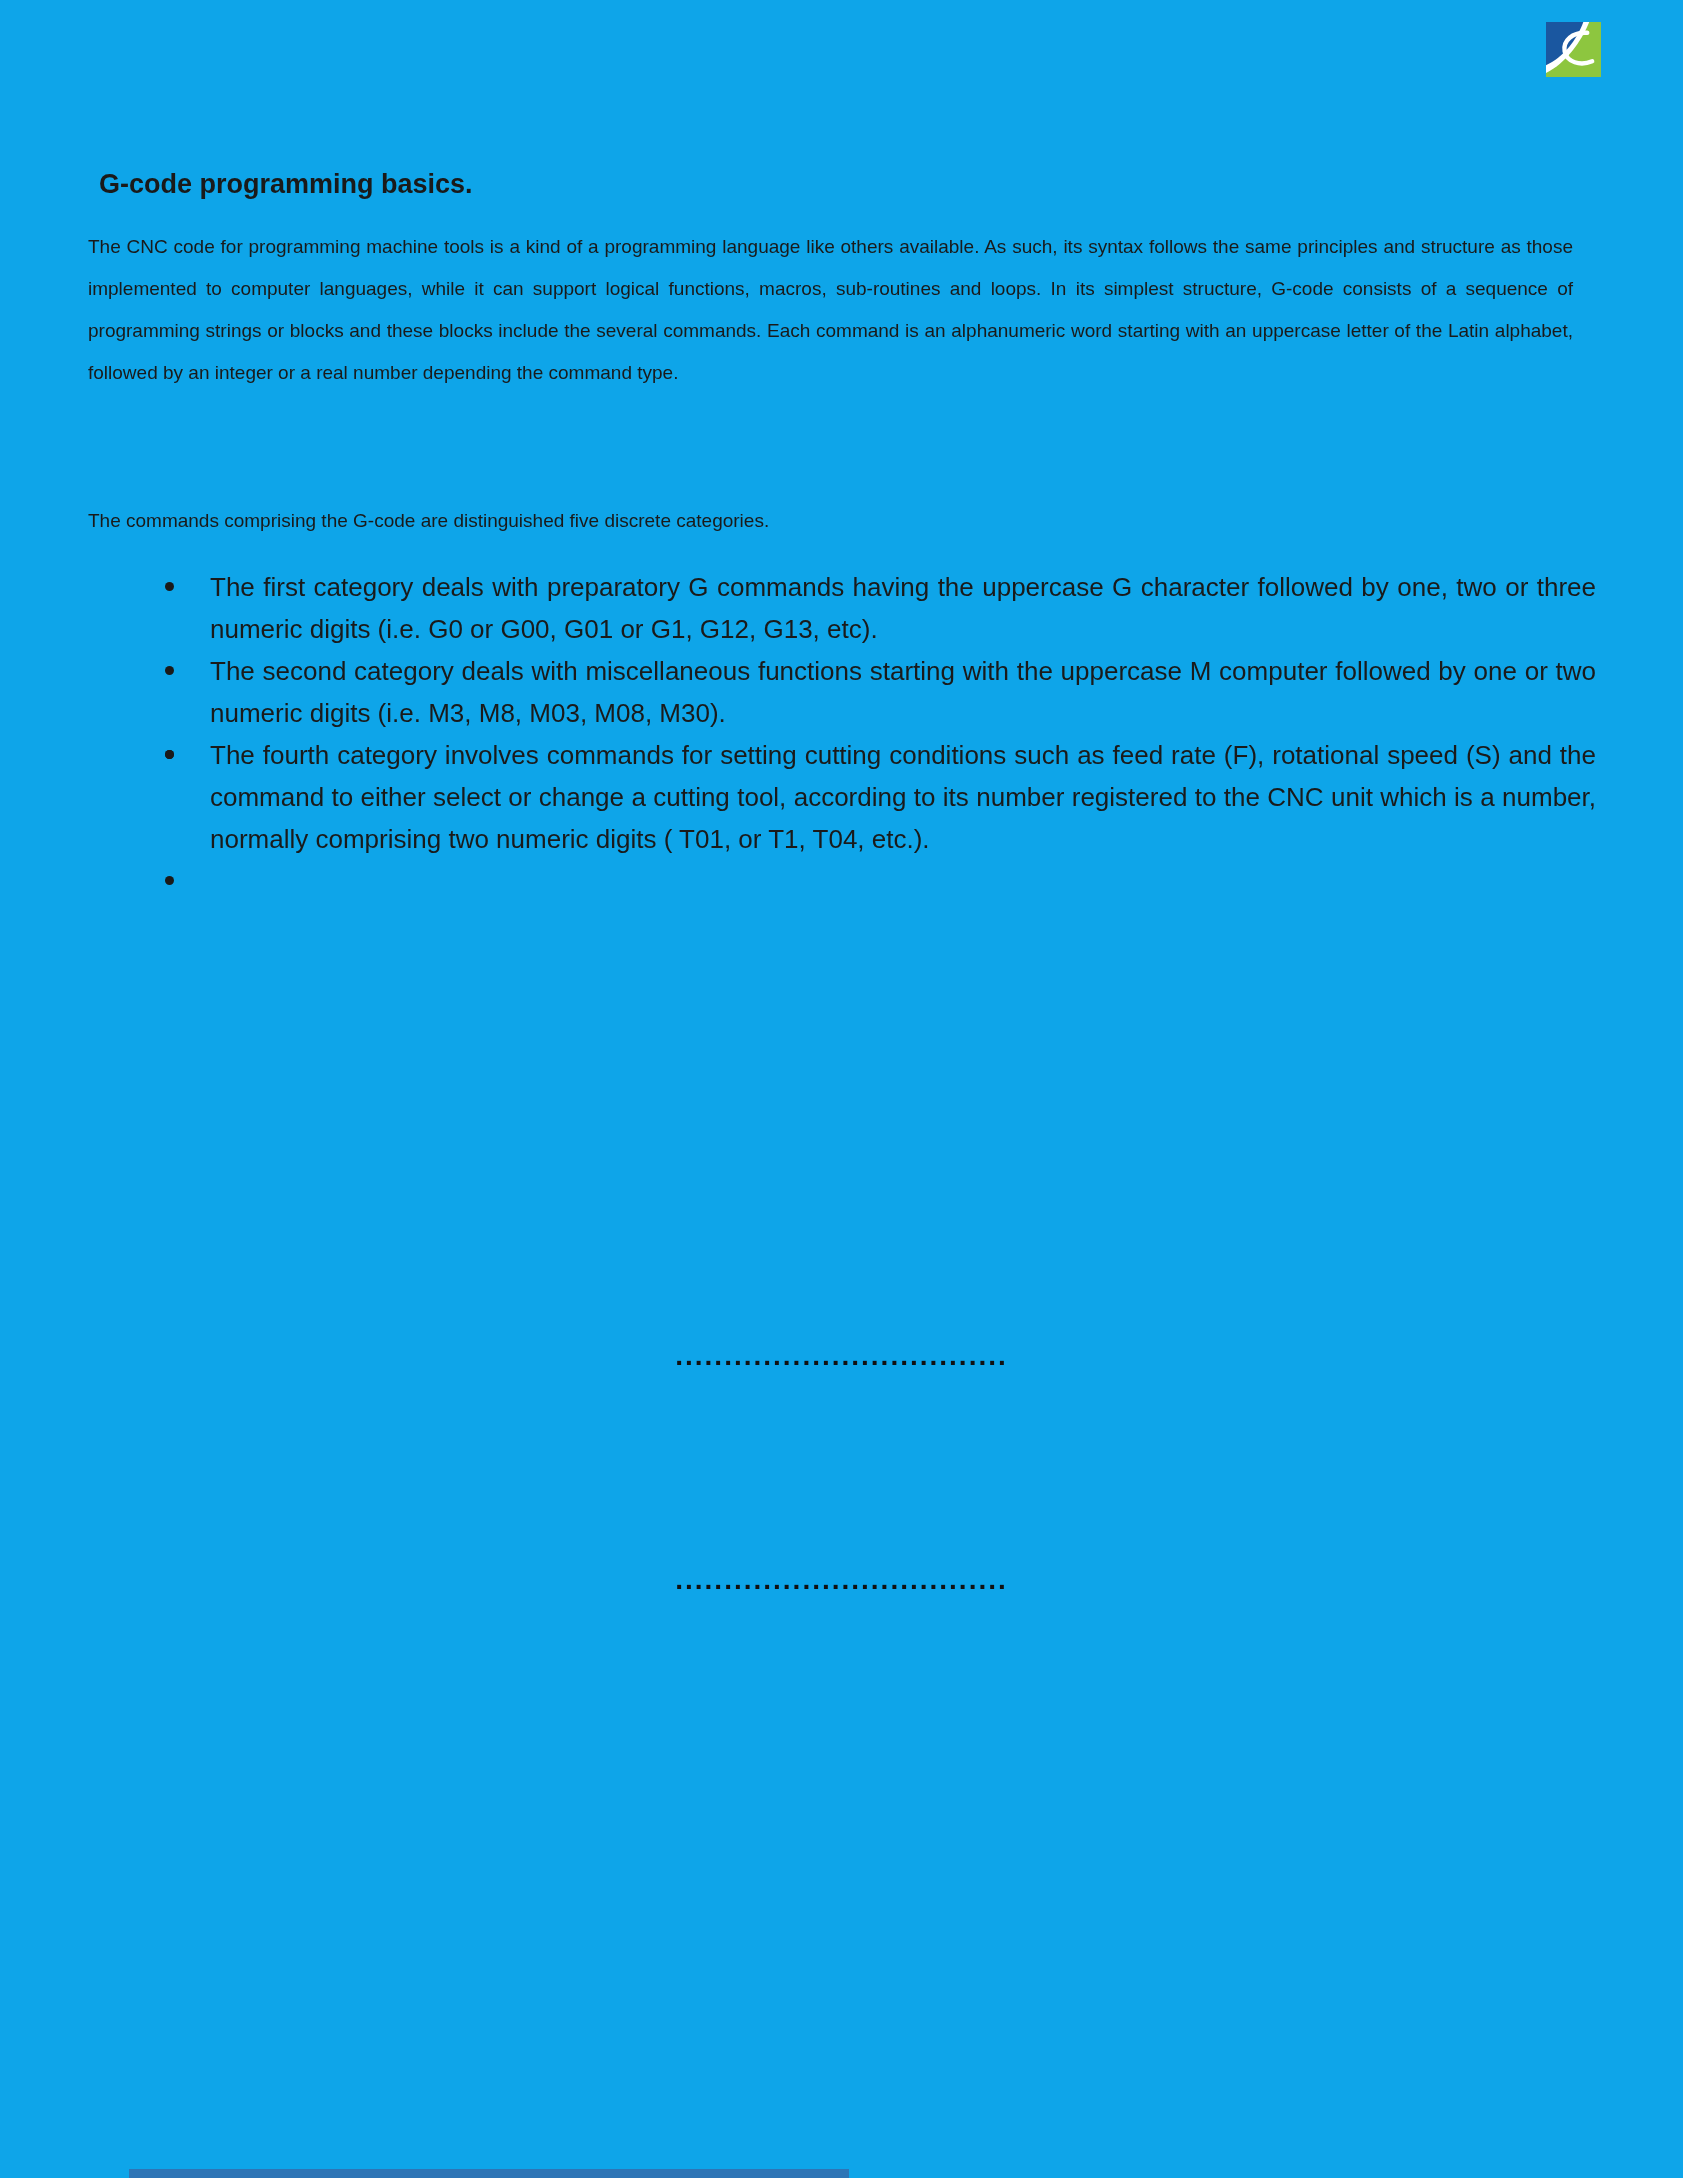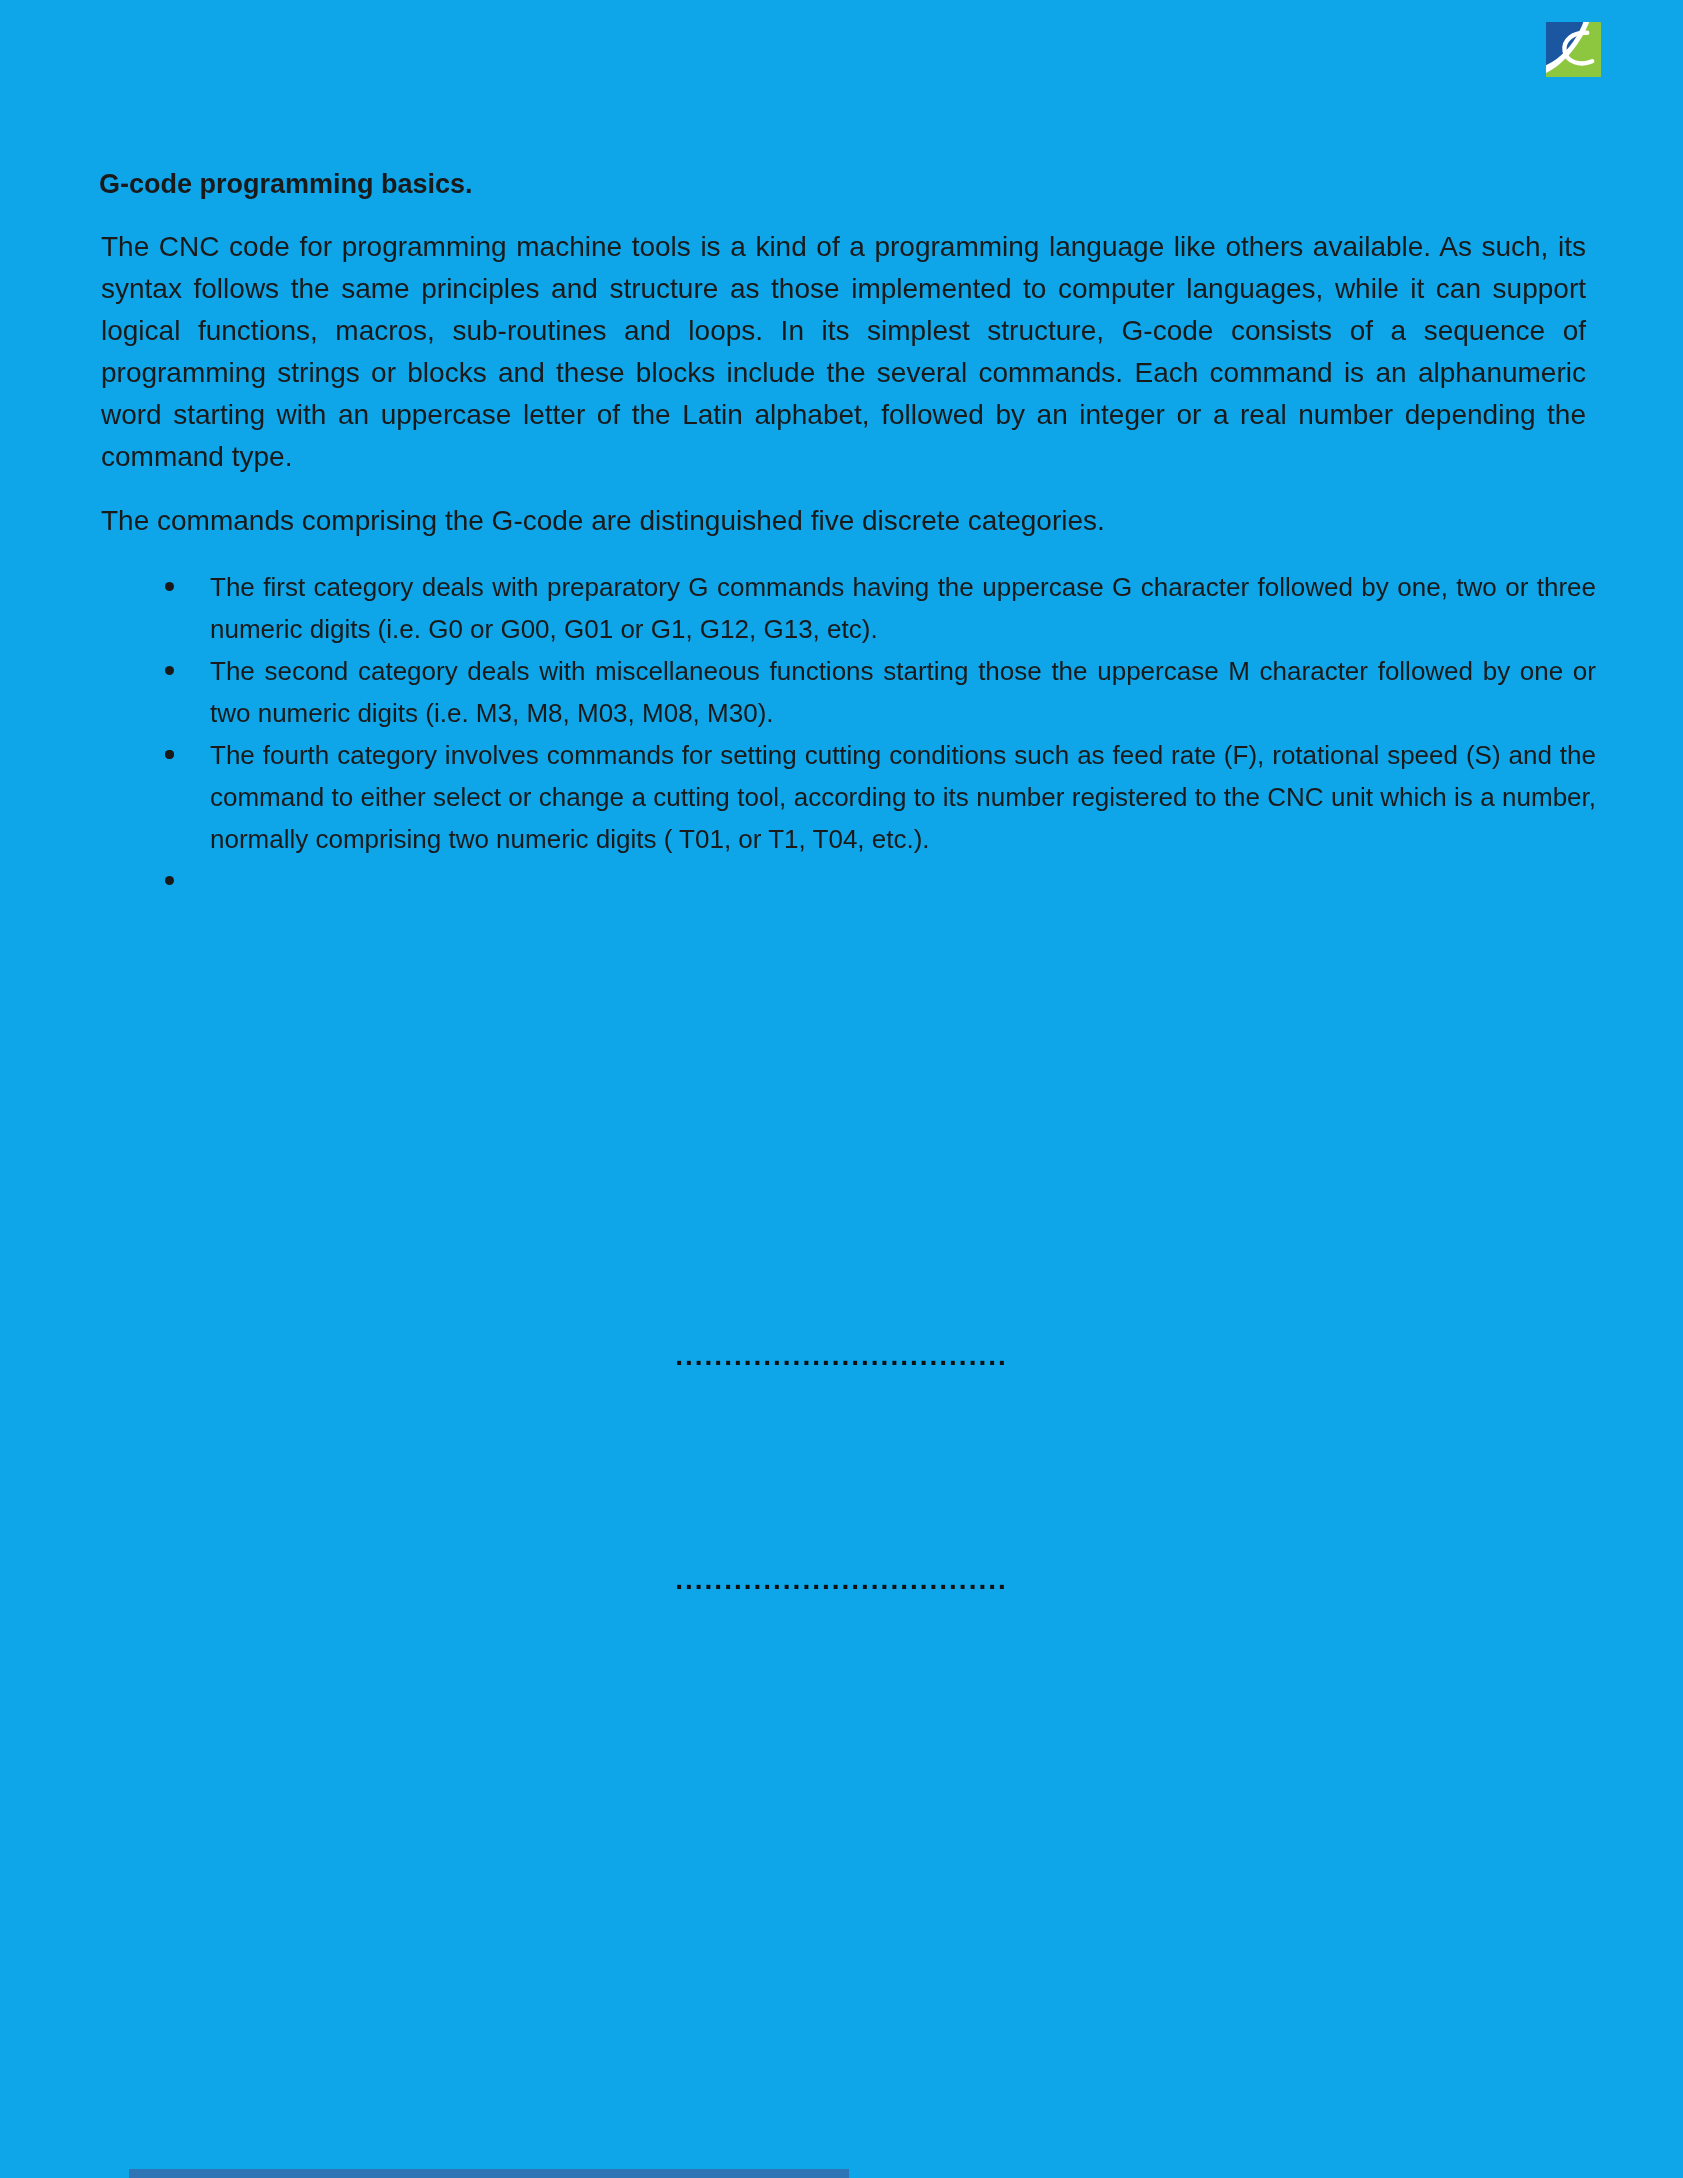--- a/index.html
+++ b/index.html
@@ -27,23 +27,23 @@
     position: absolute;
     left: 99px;
     top: 163px;
     width: 1485px;
     font-size: 27px;
     font-weight: 700;
     line-height: 42px;
   }
   .para {
     position: absolute;
-    left: 101px;
+    left: 88px;
     width: 1485px;
-    font-size: 28px;
+    font-size: 19px;
     line-height: 42px;
     text-align: justify;
     text-align-last: left;
   }
   .para-intro { top: 226px; }
   .para-categories { top: 500px; text-align: center; }
   .bullet-list {
     position: absolute;
     left: 99px;
     top: 554px;
@@ -108,21 +108,21 @@
 
   <div class="para para-categories">The commands comprising the G-code are distinguished five discrete categories.</div>
 
   <ul class="bullet-list">
     <li>
       <span class="bullet-dot"></span>
       <span>The first category deals with preparatory G commands having the uppercase G character followed by one, two or three numeric digits (i.e. G0 or G00, G01 or G1, G12, G13, etc).</span>
     </li>
     <li>
       <span class="bullet-dot"></span>
-      <span>The second category deals with miscellaneous functions starting those the uppercase M character followed by one or two numeric digits (i.e. M3, M8, M03, M08, M30).</span>
+      <span>The second category deals with miscellaneous functions starting with the uppercase M computer followed by one or two numeric digits (i.e. M3, M8, M03, M08, M30).</span>
     </li>
     <li>
       <span class="bullet-dot"></span>
     </li>
     <li>
       <span class="bullet-dot"></span>
       <span>The fourth category involves commands for setting cutting conditions such as feed rate (F), rotational speed (S) and the command to either select or change a cutting tool, according to its number registered to the CNC unit which is a number, normally comprising two numeric digits ( T01, or T1, T04, etc.).</span>
     </li>
     <li>
       <span class="bullet-dot"></span>

